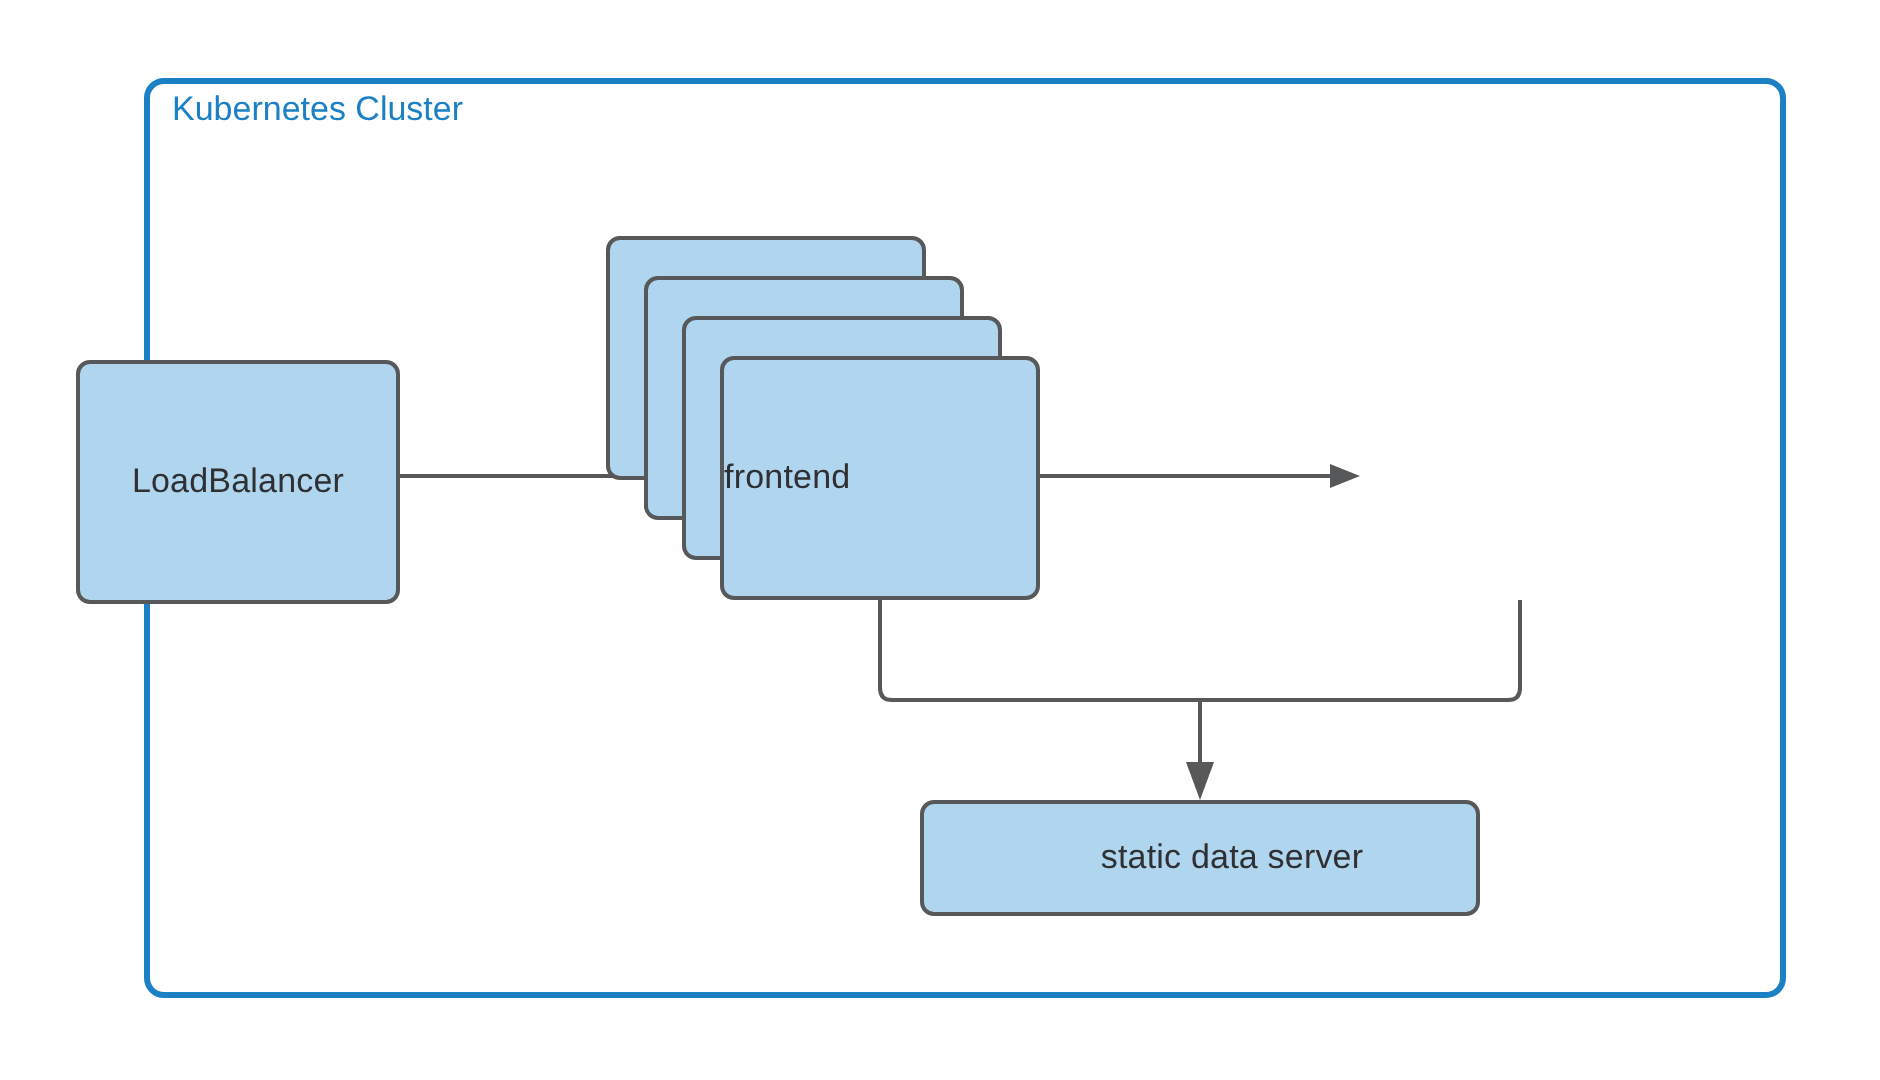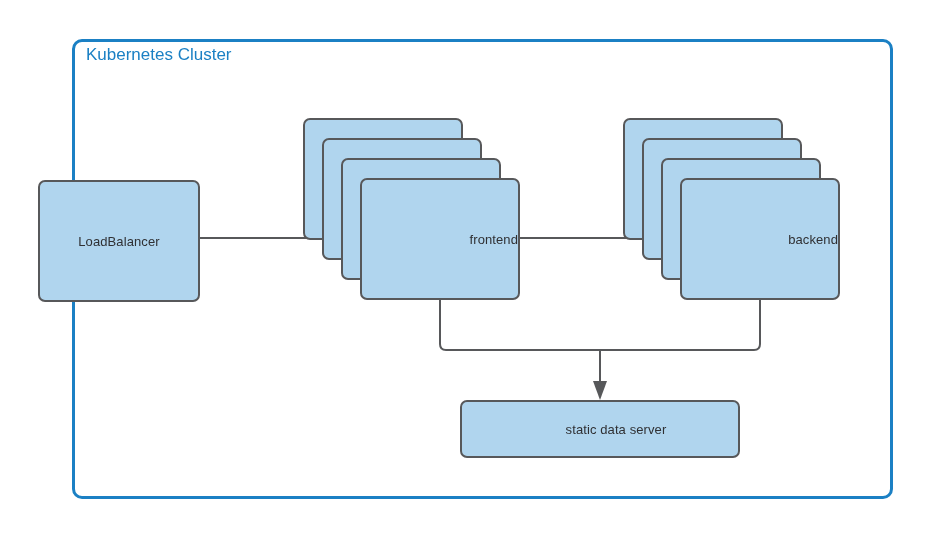--- a/index.html
+++ b/index.html
@@ -31,21 +31,21 @@
     position: absolute;
     box-sizing: border-box;
     background: #b0d5ee;
     border: 2px solid #57585a;
     border-radius: 7px;
     display: flex;
     align-items: center;
     justify-content: center;
   }
   .node-label {
-    font-size: 13px;
+    font-size: 17px;
     color: #2f3033;
     font-family: "Liberation Sans", sans-serif;
     white-space: nowrap;
     letter-spacing: 0.1px;
   }
   
   #cluster-boundary {
     position: absolute;
     left: 72px;
     top: 39px;
@@ -78,21 +78,21 @@
     border: 2px solid #57585a;
     border-radius: 7px;
   }
   .stack .card.c0 { left: 0px;  top: 0px;  }
   .stack .card.c1 { left: 19px; top: 20px; }
   .stack .card.c2 { left: 38px; top: 40px; }
   .stack .card.c3 {
     left: 57px; top: 60px;
     display: flex;
     align-items: center;
-    justify-content: flex-end;
+    justify-content: flex-start;
   }
   #stack-frontend { left: 303px; top: 118px; width: 217px; height: 182px; }
   #stack-backend  { left: 623px; top: 118px; width: 217px; height: 182px; }
 
   #node-loadbalancer {
     left: 38px; top: 180px; width: 162px; height: 122px;
   }
   #node-static-data-server {
     left: 460px; top: 400px; width: 280px; height: 58px; padding-left: 32px;
   }
@@ -146,26 +146,18 @@
 
   <div class="stack" id="stack-frontend">
     <div class="card c0"></div>
     <div class="card c1"></div>
     <div class="card c2"></div>
     <div class="card c3">
       <span class="node-label">frontend</span>
     </div>
   </div>
 
-  <div class="stack" id="stack-backend">
-    <div class="card c0"></div>
-    <div class="card c1"></div>
-    <div class="card c2"></div>
-    <div class="card c3">
-      <span class="node-label">backend</span>
-    </div>
-  </div>
 
   <div class="node" id="node-static-data-server">
     <span class="node-label">static data server</span>
   </div>
 
 </div>
 
 </body></html>

